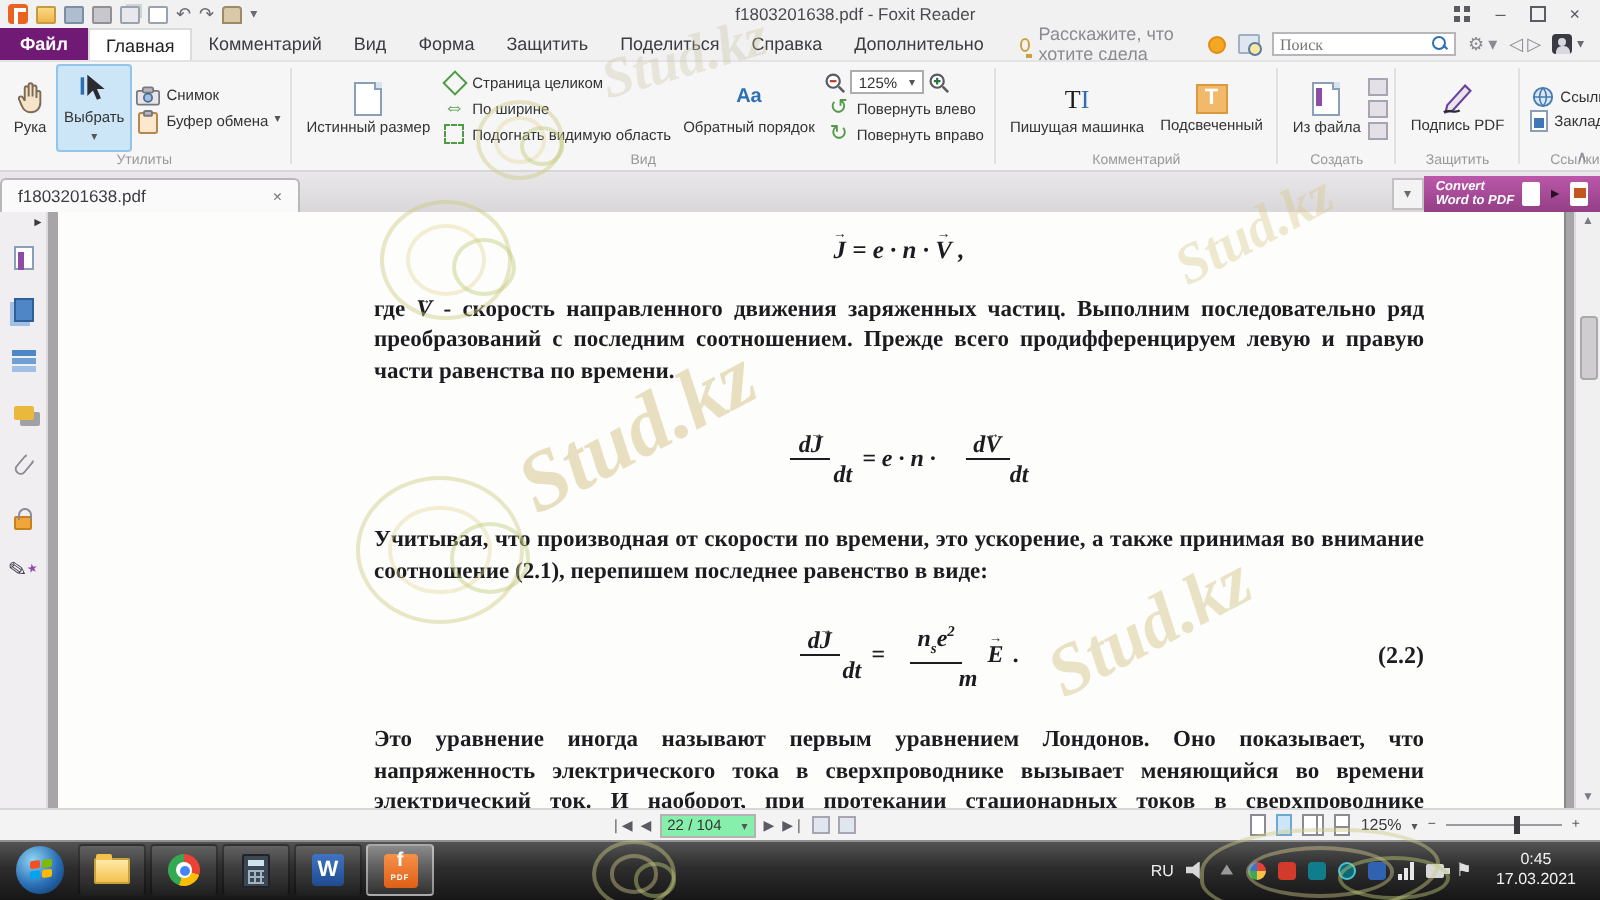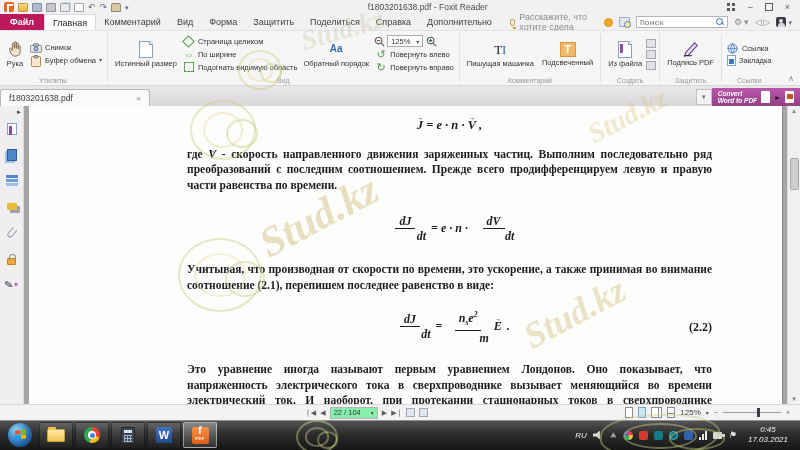--- a/index.html
+++ b/index.html
@@ -23,32 +23,32 @@
   .wtitle { flex:1; text-align:center; font-size:8.5px; color:#4a4a4e; }
   .wcontrols { display:flex; align-items:center; gap:12px; padding-right:6px; }
   .wbtn { font-size:9px; color:#5b5b63; line-height:1; cursor:default; }
   .grid4 { width:9px; height:9px; position:relative; }
   .grid4 i { position:absolute; left:0; top:0; width:3px; height:3px; background:#5b5b63; box-shadow:5px 0 0 #5b5b63, 0 5px 0 #5b5b63, 5px 5px 0 #5b5b63; }
   .rest { width:8px; height:8px; border:1px solid #5b5b63; position:relative; background:#f2f1f2; }
   .rest::after { content:""; position:absolute; left:2px; top:-3px; width:7px; height:7px; border:1px solid #5b5b63; z-index:-1; }
 
   
   .tabrow { height:16px; display:flex; align-items:stretch; background:#f2f1f2; font-size:9px; color:#3c3c40; flex-shrink:0; }
-  .ftab { background:#be185d; color:#fff; padding:0 10px; display:flex; align-items:center; font-weight:bold; }
+  .ftab { background:#701a75; color:#fff; padding:0 10px; display:flex; align-items:center; font-weight:bold; }
   .rtab { padding:0 8px; display:flex; align-items:center; }
   .rtab.active { background:#fff; border:1px solid #dcdadc; border-bottom:none; color:#1f1f23; }
   .tellme { display:flex; align-items:center; gap:4px; color:#8a8a90; padding-left:10px; }
   .bulb { width:7px; height:7px; border:1px solid #c9a23c; border-radius:50%; position:relative; }
   .bulb::after { content:""; position:absolute; left:2px; top:7px; width:3px; height:2px; background:#c9a23c; }
   .tabrow-right { margin-left:auto; display:flex; align-items:center; gap:6px; padding-right:8px; }
   .orangedot { width:9px; height:9px; border-radius:50%; background:#f5a623; border:1px solid #e08c12; }
   .docsearch { width:11px; height:10px; background:#dfe6ee; border:1px solid #9fb0c4; border-radius:1px; position:relative; }
   .docsearch::after { content:""; position:absolute; right:-2px; bottom:-2px; width:5px; height:5px; border:1px solid #5b7ca0; border-radius:50%; background:#f8e8a0; }
   .searchbox { display:flex; align-items:center; background:#fff; border:1px solid #b8b6ba; width:92px; height:12px; padding:0 3px; }
-  .searchbox input { border:none; outline:none; flex:1; font-size:8px; width:60px; color:#444; font-family:Liberation Mono, monospace; background:transparent; }
+  .searchbox input { border:none; outline:none; flex:1; font-size:8px; width:60px; color:#444; font-family:Liberation Serif, serif; background:transparent; }
   .mag { width:8px; height:8px; position:relative; flex-shrink:0; }
   .mag::before { content:""; position:absolute; left:0; top:0; width:5px; height:5px; border:1.4px solid #2d6fb5; border-radius:50%; }
   .mag::after { content:""; position:absolute; left:5px; top:5px; width:3px; height:1.4px; background:#2d6fb5; transform:rotate(45deg); }
   .gearwrap, .navarrows { display:flex; align-items:center; gap:2px; color:#8a8a90; font-size:9px; }
   .avatarbox { display:flex; align-items:center; gap:2px; }
   .avatar { width:10px; height:10px; background:#3a3a44; border-radius:2px; position:relative; }
   .avatar::before { content:""; position:absolute; left:3px; top:1.5px; width:4px; height:4px; border-radius:50%; background:#d8d8de; }
   .avatar::after { content:""; position:absolute; left:1.5px; top:6px; width:7px; height:3.5px; border-radius:3px 3px 0 0; background:#d8d8de; }
 
   
@@ -158,21 +158,21 @@
   .tfolder::before { content:""; position:absolute; left:0; top:-3px; width:8px; height:3px; background:#f4c14f; border-radius:1px 1px 0 0; }
   .chrome { width:16px; height:16px; border-radius:50%; background:conic-gradient(#ea4335 0 30%, #fbbc05 30% 55%, #34a853 55% 100%); position:relative; }
   .chrome::before { content:""; position:absolute; left:4px; top:4px; width:8px; height:8px; background:#fff; border-radius:50%; }
   .chrome::after { content:""; position:absolute; left:5.5px; top:5.5px; width:5px; height:5px; background:#4285f4; border-radius:50%; }
   .calc { width:14px; height:17px; background:#3e4652; border:1px solid #20242a; border-radius:1px; position:relative; }
   .calc::before { content:""; position:absolute; left:2px; top:2px; width:8px; height:3px; background:#cfe3ef; }
   .calc::after { content:""; position:absolute; left:2px; top:7px; width:8px; height:7px; background:linear-gradient(#9fb4c4 1px, transparent 1px), linear-gradient(90deg,#9fb4c4 1px, transparent 1px); background-size:3px 3px; }
   .wordic { width:16px; height:16px; background:linear-gradient(#3f74c4,#1f4b90); border-radius:2px; color:#fff; font-weight:bold; font-size:11px; display:flex; align-items:center; justify-content:center; }
   .foxic { width:17px; height:17px; background:linear-gradient(#f6914a,#e05f14); border-radius:2px; color:#fff; font-weight:bold; font-size:10px; display:flex; flex-direction:column; align-items:center; justify-content:center; line-height:8px; }
   .foxic em { font-style:normal; font-size:4px; letter-spacing:0.5px; }
-  .tray { margin-left:auto; display:flex; align-items:center; gap:6px; padding-right:4px;font-style:italic; }
+  .tray { margin-left:auto; display:flex; align-items:center; gap:6px; padding-right:4px; }
   .trlang { color:#f0f0f0; font-size:8px; }
   .speaker { width:10px; height:9px; background:#d8d8d8; clip-path:polygon(0 32%, 34% 32%, 70% 0, 70% 100%, 34% 68%, 0 68%); }
   .trico { width:9px; height:9px; border-radius:2px; flex-shrink:0; }
   .t-gray { background:#9a9a9a; clip-path:polygon(50% 20%, 85% 75%, 15% 75%); }
   .t-flower { border-radius:50%; background:conic-gradient(#e5413c 0 25%, #f6c344 25% 50%, #3fa94f 50% 75%, #3f74c4 75% 100%); }
   .t-red { background:#d23a2c; }
   .t-teal { background:#0f7d8c; }
   .t-tealo { border-radius:50%; background:#0b6a76; border:1.5px solid #4fc3cf; }
   .t-blue { background:#2f62b0; }
   .bars { display:flex; align-items:flex-end; gap:1px; height:9px; }
@@ -257,20 +257,30 @@
   <div class="ribbon">
 
     <div class="rgroup">
       <div class="ritems">
         <div class="bbtn">
           <svg class="icsvg" width="18" height="18" viewBox="0 0 24 24">
               <path d="M8.5 13V5.5c0-1.8 2.6-1.8 2.6 0V11 3.5c0-1.8 2.6-1.8 2.6 0V11 5c0-1.8 2.6-1.8 2.6 0v7-3.5c0-1.6 2.6-1.6 2.6 0V15c0 4-2.6 6.5-6.4 6.5-3 0-4.8-1.4-5.8-4l-2-4.6c-.8-1.8 1.7-2.8 2.7-1l1.1 2z" fill="#f7e3c8" stroke="#7a6a56" stroke-width="1.3"></path>
             </svg>
           <span>Рука</span>
         </div>
+        <div class="bbtn selected">
+          <span class="ic18">
+            <svg class="icsvg" width="16" height="16" viewBox="0 0 24 24">
+                <path d="M7 2v16l4.2-4.2 3 7 3-1.2-3-6.8H20z" fill="#2b2b30"></path>
+                <rect x="2" y="4" width="2.6" height="13" fill="#2d6fb5"></rect>
+              </svg>
+          </span>
+          <span>Выбрать</span>
+          <span style="font-size:6px;color:#555">▾</span>
+        </div>
         <div class="scol">
           <div class="sbtn">
             <span class="ic12">
               <svg class="icsvg" width="12" height="10" viewBox="0 0 14 11">
                   <rect x="0.5" y="2.5" width="13" height="8" rx="1" fill="#e8e6ea" stroke="#77777f"></rect>
                   <rect x="4" y="0.5" width="6" height="3" rx="1" fill="#b9b7bd" stroke="#77777f"></rect>
                   <circle cx="7" cy="6.5" r="2.4" fill="#9fc0e4" stroke="#4a6a8a"></circle>
                 </svg>
             </span>
             <span>Снимок</span>

